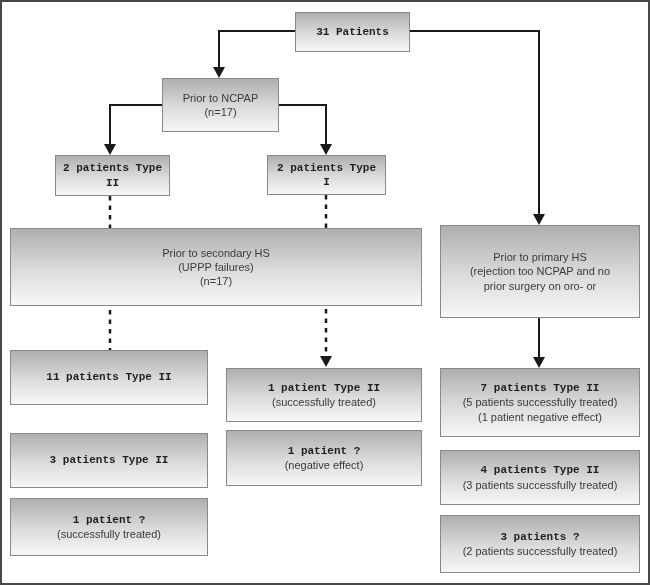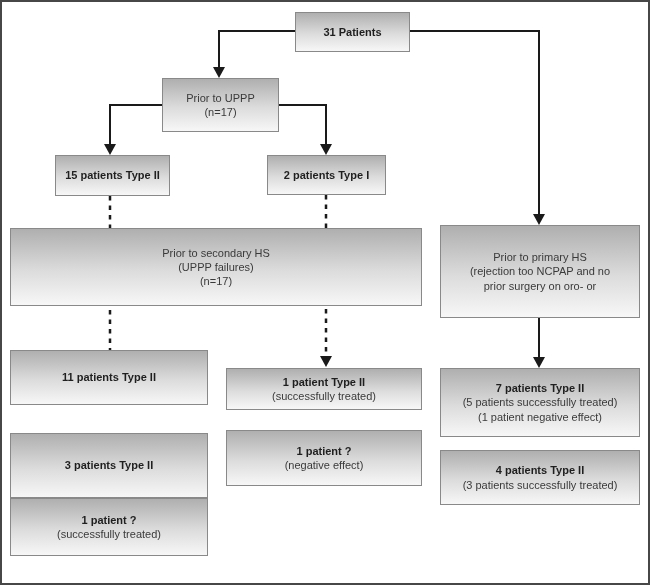--- a/index.html
+++ b/index.html
@@ -25,21 +25,21 @@
       #dcdcdc 55%,
       var(--box-gradient-bottom, #f7f7f7) 100%);
     display: flex;
     flex-direction: column;
     align-items: center;
     justify-content: center;
     text-align: center;
     line-height: 1.3;
     padding: 2px 6px;
   }
-  .lbl { font-weight: bold; font-size: 11px; color: var(--text-bold, #1f1f1f); }
+  .lbl { font-weight: bold; font-size: 11px; color: var(--text-bold, #1f1f1f); font-family: Liberation Mono, monospace; }
   .txt { font-weight: normal; font-size: 11px; color: var(--text-regular, #3a3a3a); }
 </style>
 </head>
 <body>
 
 <div class="frame">
 
   <svg class="wires" width="650" height="585" viewBox="0 0 650 585">
     <path class="wire" d="M295,31 H219 V68"></path>
     <polygon class="head" points="213,67 225,67 219,78"></polygon>
@@ -61,26 +61,26 @@
 
     <path class="wire" d="M539,318 V357"></path>
     <polygon class="head" points="533,357 545,357 539,368"></polygon>
   </svg>
 
   <div class="node" style="left:295px;top:12px;width:115px;height:40px">
     <span class="lbl">31 Patients</span>
   </div>
 
   <div class="node" style="left:162px;top:78px;width:117px;height:54px">
-    <span class="txt">Prior to UPPP</span>
+    <span class="txt">Prior to NCPAP</span>
     <span class="txt">(n=17)</span>
   </div>
 
   <div class="node" style="left:55px;top:155px;width:115px;height:41px">
-    <span class="lbl">15 patients Type II</span>
+    <span class="lbl">2 patients Type II</span>
   </div>
 
   <div class="node" style="left:267px;top:155px;width:119px;height:40px">
     <span class="lbl">2 patients Type I</span>
   </div>
 
   <div class="node" style="left:10px;top:228px;width:412px;height:78px">
     <span class="txt">Prior to secondary HS</span>
     <span class="txt">(UPPP failures)</span>
     <span class="txt">(n=17)</span>
@@ -89,44 +89,48 @@
   <div class="node" style="left:440px;top:225px;width:200px;height:93px">
     <span class="txt">Prior to primary HS</span>
     <span class="txt">(rejection too NCPAP and no</span>
     <span class="txt">prior surgery on oro- or</span>
   </div>
 
   <div class="node" style="left:10px;top:350px;width:198px;height:55px">
     <span class="lbl">11 patients Type II</span>
   </div>
 
-  <div class="node" style="left:10px;top:433px;width:198px;height:65px">
+  <div class="node" style="left:10px;top:433px;width:198px;height:55px">
     <span class="lbl">3 patients Type II</span>
   </div>
 
   <div class="node" style="left:10px;top:498px;width:198px;height:58px">
     <span class="lbl">1 patient ?</span>
     <span class="txt">(successfully treated)</span>
   </div>
 
-  <div class="node" style="left:226px;top:368px;width:196px;height:42px">
+  <div class="node" style="left:226px;top:368px;width:196px;height:54px">
     <span class="lbl">1 patient Type II</span>
     <span class="txt">(successfully treated)</span>
   </div>
 
   <div class="node" style="left:226px;top:430px;width:196px;height:56px">
     <span class="lbl">1 patient ?</span>
     <span class="txt">(negative effect)</span>
   </div>
 
   <div class="node" style="left:440px;top:368px;width:200px;height:69px">
     <span class="lbl">7 patients Type II</span>
     <span class="txt">(5 patients successfully treated)</span>
     <span class="txt">(1 patient negative effect)</span>
   </div>
 
   <div class="node" style="left:440px;top:450px;width:200px;height:55px">
     <span class="lbl">4 patients Type II</span>
     <span class="txt">(3 patients successfully treated)</span>
   </div>
 
+  <div class="node" style="left:440px;top:515px;width:200px;height:58px">
+    <span class="lbl">3 patients ?</span>
+    <span class="txt">(2 patients successfully treated)</span>
+  </div>
 
 </div>
 
 </body></html>

